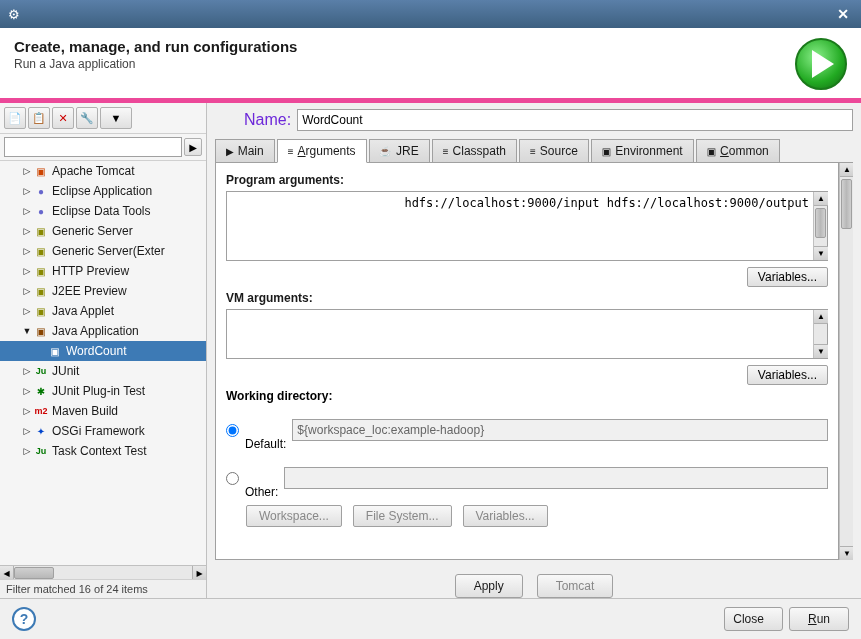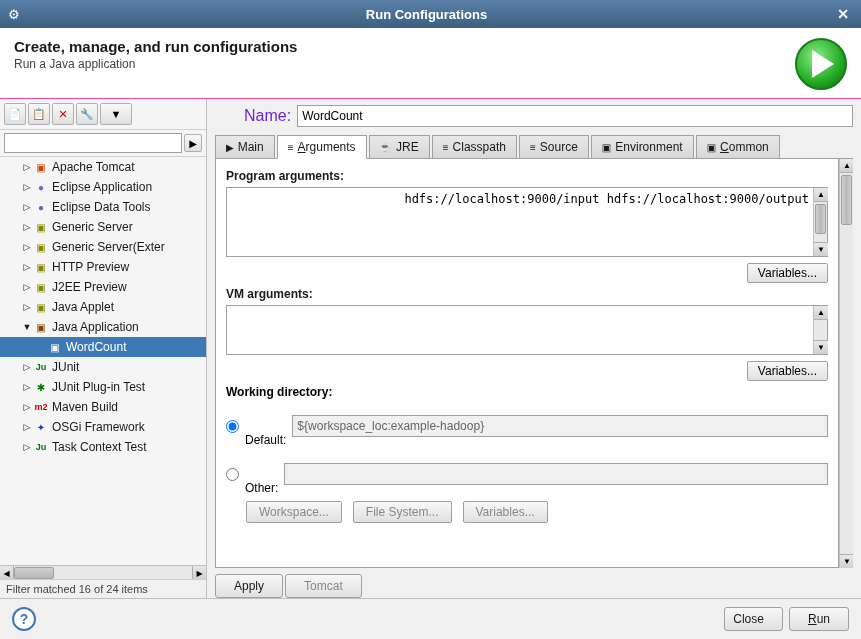--- a/index.html
+++ b/index.html
@@ -40,21 +40,21 @@
       height: 639px;
       display: flex;
       flex-direction: column;
       background: #f0f0f0;
     }
 
     
     .dialog-header {
       background: white;
       padding: 10px 14px 8px 14px;
-      border-bottom: 1px solid #ec4899;
+      border-bottom: 5px solid #ec4899;
       display: flex;
       align-items: flex-start;
       justify-content: space-between;
     }
     .dialog-header-text {}
     .dialog-header-title {
       font-size: 15px;
       font-weight: bold;
       color: #1a1a1a;
     }
@@ -467,21 +467,20 @@
 
     .underline { text-decoration: underline; }
   </style>
 </head>
 <body>
 
 <div class="dialog">
 
   <div class="title-bar">
     <span style="font-size:13px;">⚙</span>
-    <span class="title-bar-title">Run Configurations</span>
     <span class="title-bar-close">✕</span>
   </div>
 
   <div class="dialog-header">
     <div class="dialog-header-text">
       <div class="dialog-header-title">Create, manage, and run configurations</div>
       <div class="dialog-header-sub">Run a Java application</div>
     </div>
     <div class="run-btn">
       <div class="run-btn-triangle"></div>
@@ -710,21 +709,21 @@
 
         <div class="right-vscroll">
           <div style="width:14px;height:14px;background:linear-gradient(to bottom,#e8e8e8,#d0d0d0);border-bottom:1px solid #b0b0b0;display:flex;align-items:center;justify-content:center;font-size:8px;cursor:pointer;">▲</div>
           <div style="flex:1;background:#e8e8e8;position:relative;">
             <div style="position:absolute;top:2px;left:1px;right:1px;height:50px;background:linear-gradient(to right,#d0d0d0,#b8b8b8,#d0d0d0);border:1px solid #a0a0a0;border-radius:2px;"></div>
           </div>
           <div style="width:14px;height:14px;background:linear-gradient(to bottom,#e8e8e8,#d0d0d0);border-top:1px solid #b0b0b0;display:flex;align-items:center;justify-content:center;font-size:8px;cursor:pointer;">▼</div>
         </div>
       </div>
 
-      <div style="display:flex; justify-content:flex-start; gap:2px; padding: 6px 0 0 0;">
+      <div style="display:flex; justify-content:center; gap:14px; padding: 14px 0 0 0;">
         <button class="apply-btn" style="color:#1a1a1a;">Apply</button>
         <button class="revert-btn">Tomcat</button>
       </div>
     </div>
   </div>
 
   <div class="dialog-footer">
     <div class="footer-left">
       <div class="help-btn">?</div>
     </div>

